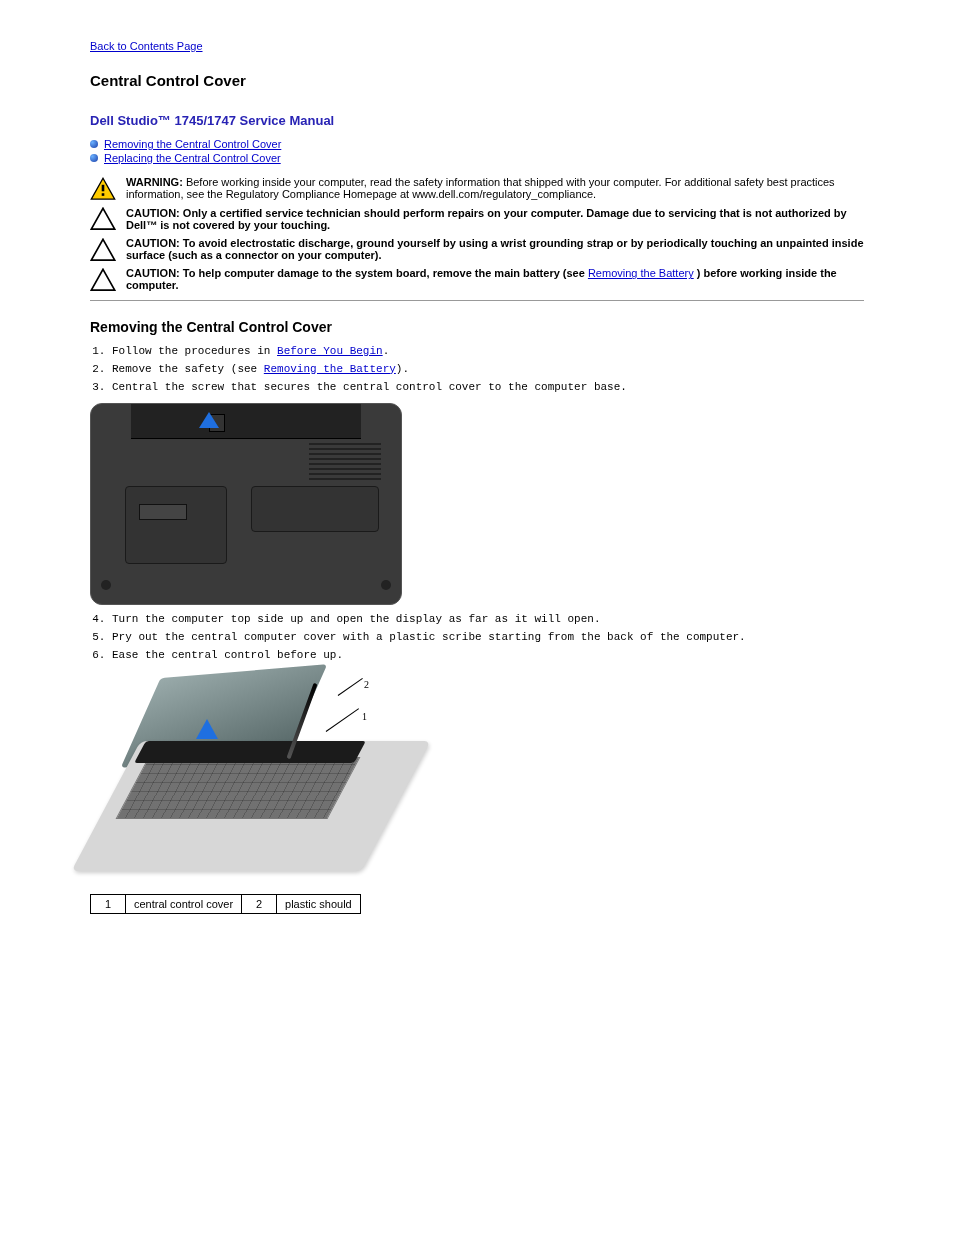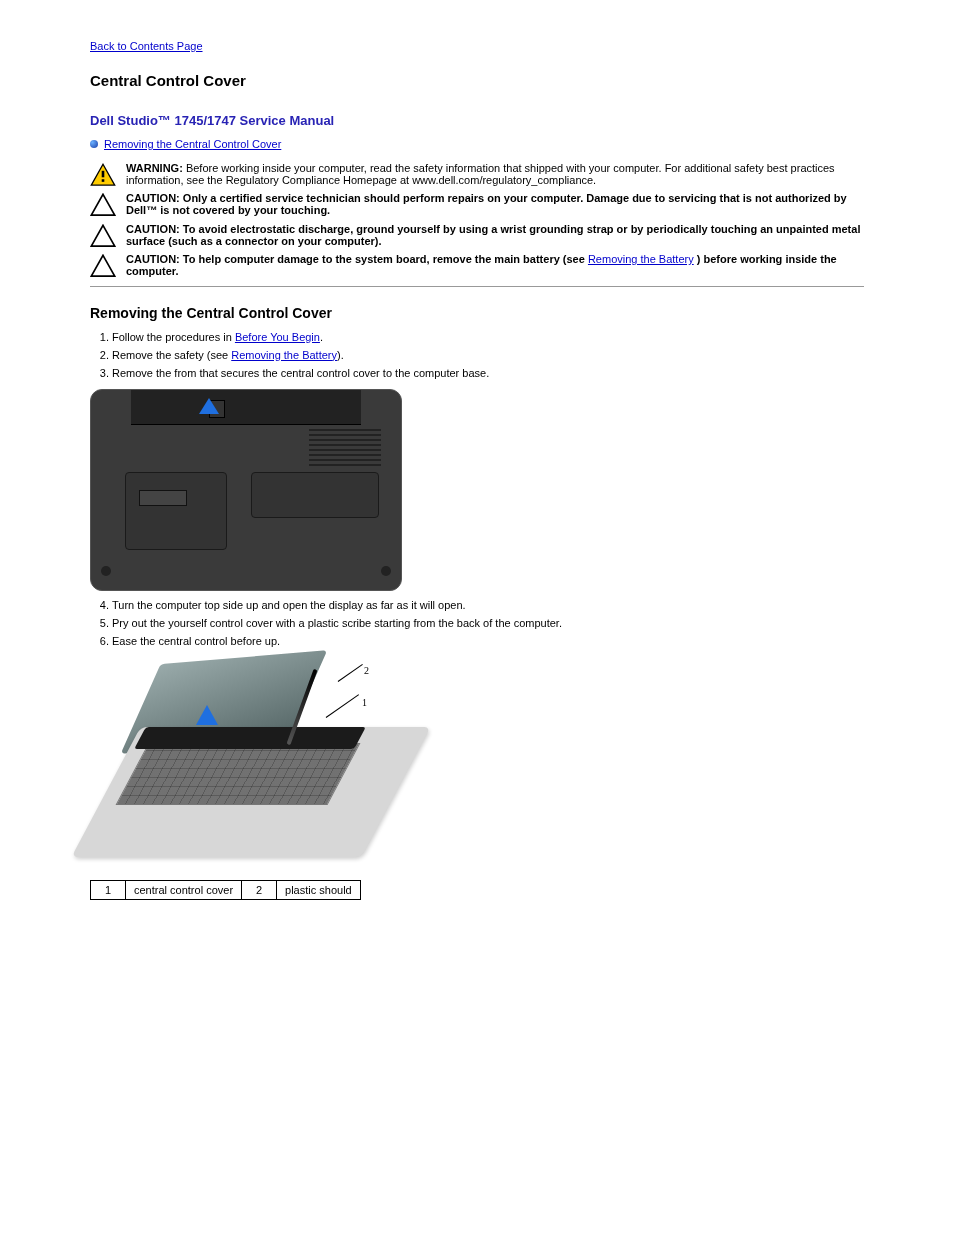--- a/index.html
+++ b/index.html
@@ -26,28 +26,28 @@
     margin-bottom: 10px;
     margin-top: 24px;
   }
   .toc { list-style: none; padding: 0; margin: 4px 0 12px 0; }
   .toc li { margin: 2px 0; display:flex; align-items:center; }
   .bullet {
     width: 8px; height: 8px; border-radius: 50%;
     background: radial-gradient(circle at 30% 30%, #6ab0ff, #1a3fa8);
     display:inline-block; margin-right:6px; flex:0 0 8px;
   }
-  .warnrow { display:flex; align-items:flex-start; margin:6px 0; }
+  .warnrow { display:flex; align-items:center; margin:6px 0; }
   .icon-cell { width:26px; flex:0 0 26px; display:flex; justify-content:center; padding-top:1px;}
   .warn-text { flex:1; padding-left:10px; }
   .warn-text b { font-weight:bold; }
   hr { border:none; border-top:1px solid #999; margin:8px 0 18px 0; }
   .section-title { font-size:14px; font-weight:bold; margin:10px 0; }
   ol.steps { list-style: decimal; margin:0 0 10px 22px; padding:0;}
-  ol.steps li { margin:6px 0; }
+  ol.steps li { margin:6px 0;font-family:Liberation Mono, monospace; }
   .figure { margin:8px 0; }
   .fig-bottom {
     width:310px; height:200px;
     background:#3a3a3a;
     border-radius:12px;
     position:relative;
     border:1px solid #555;
     overflow:hidden;
   }
   .fig-bottom .battery {
@@ -138,20 +138,24 @@
 </div>
 
 <div class="page-title">Central Control Cover</div>
 <div class="doc-title">Dell Studio™ 1745/1747 Service Manual</div>
 
 <ul class="toc">
   <li>
     <span class="bullet"></span>
     <a href="#">Removing the Central Control Cover</a>
   </li>
+  <li>
+    <span class="bullet"></span>
+    <a href="#">Replacing the Central Control Cover</a>
+  </li>
 </ul>
 
 <div class="warnrow">
   <div class="icon-cell">
     <svg viewBox="0 0 20 18">
         <polygon points="10,1 19,17 1,17" fill="#ffcc00" stroke="#000" stroke-width="1"></polygon>
         <rect x="9" y="6" width="2" height="5" fill="#000"></rect>
         <rect x="9" y="12.5" width="2" height="2" fill="#000"></rect>
       </svg>
   </div>
@@ -175,21 +179,21 @@
 </div>
 
 <div class="warnrow">
   <div class="icon-cell">
     <svg viewBox="0 0 20 18">
         <polygon points="10,1 19,17 1,17" fill="none" stroke="#000" stroke-width="1.3"></polygon>
       </svg>
   </div>
   <div class="warn-text">
     <b>CAUTION:</b>
-    <b>To avoid electrostatic discharge, ground yourself by using a wrist grounding strap or by periodically touching an unpainted metal surface (such as a connector on your computer).</b>
+    <b>To avoid electrostatic discharge, ground yourself by using a wrist grounding strap or by periodically touching an unpainted inside surface (such as a connector on your computer).</b>
   </div>
 </div>
 
 <div class="warnrow">
   <div class="icon-cell">
     <svg viewBox="0 0 20 18">
         <polygon points="10,1 19,17 1,17" fill="none" stroke="#000" stroke-width="1.3"></polygon>
       </svg>
   </div>
   <div class="warn-text">
@@ -205,41 +209,41 @@
 <div class="section-title">Removing the Central Control Cover</div>
 
 <ol class="steps">
   <li>
     <span>Follow the procedures in </span><a href="#">Before You Begin</a><span>.</span>
   </li>
   <li>
     <span>Remove the safety (see </span><a href="#">Removing the Battery</a><span>).</span>
   </li>
   <li>
-    <span>Remove the from that secures the central control cover to the computer base.</span>
+    <span>Central the screw that secures the central control cover to the computer base.</span>
   </li>
 </ol>
 
 <div class="figure">
   <div class="fig-bottom">
     <div class="battery"></div>
     <div class="latch"></div>
     <div class="arrow-up"></div>
     <div class="vent"></div>
     <div class="panel1"></div>
     <div class="panel2"></div>
     <div class="slot"></div>
     <div class="feet" style="left:10px;top:176px;"></div>
     <div class="feet" style="right:10px;top:176px;"></div>
   </div>
 </div>
 
 <ol class="steps" start="4">
   <li><span>Turn the computer top side up and open the display as far as it will open.</span></li>
-  <li><span>Pry out the yourself control cover with a plastic scribe starting from the back of the computer.</span></li>
+  <li><span>Pry out the central computer cover with a plastic scribe starting from the back of the computer.</span></li>
   <li><span>Ease the central control before up.</span></li>
 </ol>
 
 <div class="figure">
   <div class="fig-top">
     <div class="lid"></div>
     <div class="base"></div>
     <div class="kb"></div>
     <div class="cover"></div>
     <div class="arrowup2"></div>

